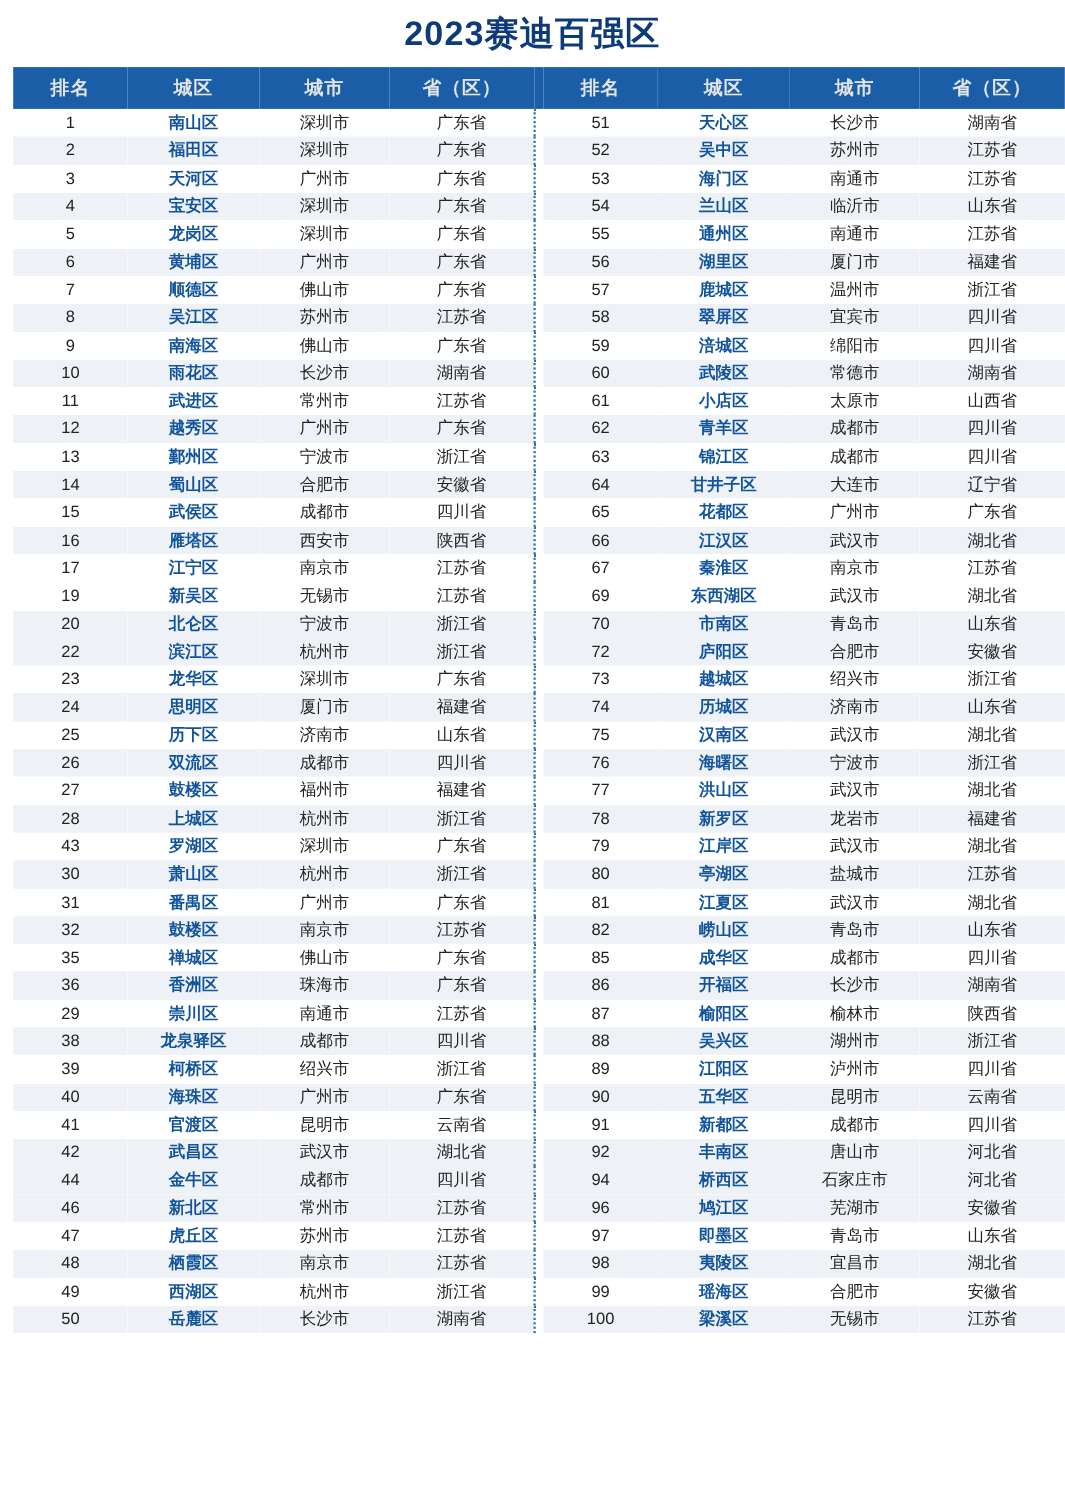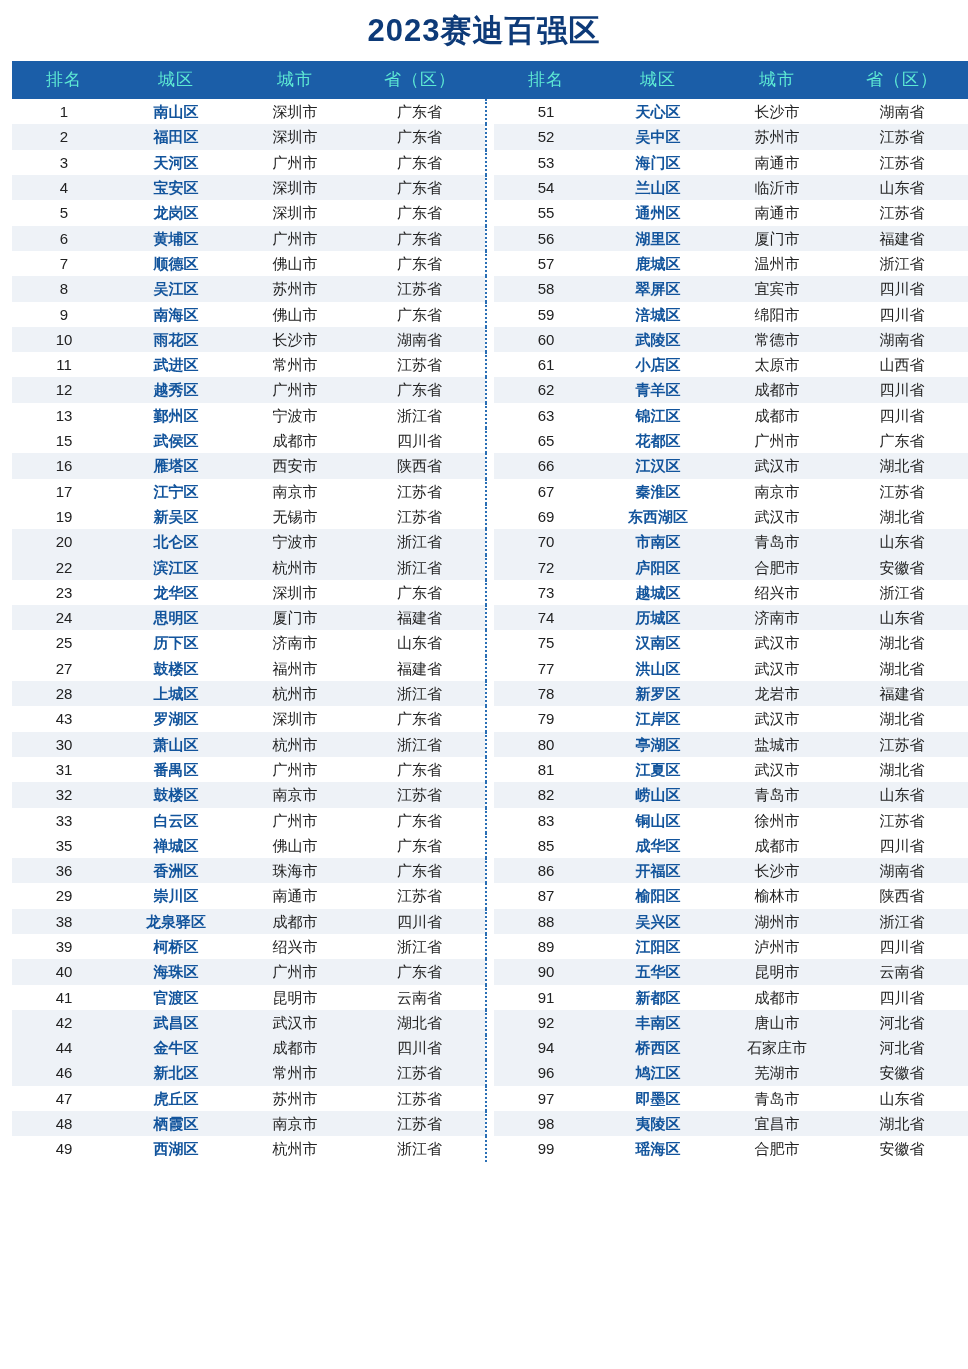--- a/index.html
+++ b/index.html
@@ -33,23 +33,23 @@
   .table-wrap {
     margin: 0 12px;
   }
   table.rank-table {
     border-collapse: collapse;
     width: 944px;
     table-layout: fixed;
   }
   table.rank-table th {
     background: #1b5ea8;
-    color: #5eead4;
+    color: #e5e5e5;
     font-size: 17px;
-    font-weight: normal;
+    font-weight: bold;
     height: 38px;
     line-height: 38px;
     text-align: center;
     padding: 0;
     letter-spacing: 1px;
   }
   table.rank-table td {
     height: 25.3px;
     text-align: center;
     font-size: 15px;
@@ -261,20 +261,31 @@
             <td class="rank">13</td>
             <td class="district">鄞州区</td>
             <td class="city">宁波市</td>
             <td class="province">浙江省</td>
             <td class="sep"></td>
             <td class="rank">63</td>
             <td class="district">锦江区</td>
             <td class="city">成都市</td>
             <td class="province">四川省</td>
           </tr>
+          <tr class="row-odd">
+            <td class="rank">14</td>
+            <td class="district">蜀山区</td>
+            <td class="city">合肥市</td>
+            <td class="province">安徽省</td>
+            <td class="sep"></td>
+            <td class="rank">64</td>
+            <td class="district">甘井子区</td>
+            <td class="city">大连市</td>
+            <td class="province">辽宁省</td>
+          </tr>
           <tr class="row-even">
             <td class="rank">15</td>
             <td class="district">武侯区</td>
             <td class="city">成都市</td>
             <td class="province">四川省</td>
             <td class="sep"></td>
             <td class="rank">65</td>
             <td class="district">花都区</td>
             <td class="city">广州市</td>
             <td class="province">广东省</td>
@@ -360,20 +371,31 @@
             <td class="rank">25</td>
             <td class="district">历下区</td>
             <td class="city">济南市</td>
             <td class="province">山东省</td>
             <td class="sep"></td>
             <td class="rank">75</td>
             <td class="district">汉南区</td>
             <td class="city">武汉市</td>
             <td class="province">湖北省</td>
           </tr>
+          <tr class="row-odd">
+            <td class="rank">26</td>
+            <td class="district">双流区</td>
+            <td class="city">成都市</td>
+            <td class="province">四川省</td>
+            <td class="sep"></td>
+            <td class="rank">76</td>
+            <td class="district">海曙区</td>
+            <td class="city">宁波市</td>
+            <td class="province">浙江省</td>
+          </tr>
           <tr class="row-even">
             <td class="rank">27</td>
             <td class="district">鼓楼区</td>
             <td class="city">福州市</td>
             <td class="province">福建省</td>
             <td class="sep"></td>
             <td class="rank">77</td>
             <td class="district">洪山区</td>
             <td class="city">武汉市</td>
             <td class="province">湖北省</td>
@@ -427,31 +449,20 @@
             <td class="district">鼓楼区</td>
             <td class="city">南京市</td>
             <td class="province">江苏省</td>
             <td class="sep"></td>
             <td class="rank">82</td>
             <td class="district">崂山区</td>
             <td class="city">青岛市</td>
             <td class="province">山东省</td>
           </tr>
           <tr class="row-even">
-            <td class="rank">33</td>
-            <td class="district">白云区</td>
-            <td class="city">广州市</td>
-            <td class="province">广东省</td>
-            <td class="sep"></td>
-            <td class="rank">83</td>
-            <td class="district">铜山区</td>
-            <td class="city">徐州市</td>
-            <td class="province">江苏省</td>
-          </tr>
-          <tr class="row-even">
             <td class="rank">35</td>
             <td class="district">禅城区</td>
             <td class="city">佛山市</td>
             <td class="province">广东省</td>
             <td class="sep"></td>
             <td class="rank">85</td>
             <td class="district">成华区</td>
             <td class="city">成都市</td>
             <td class="province">四川省</td>
           </tr>
@@ -579,17 +590,28 @@
           <tr class="row-even">
             <td class="rank">49</td>
             <td class="district">西湖区</td>
             <td class="city">杭州市</td>
             <td class="province">浙江省</td>
             <td class="sep"></td>
             <td class="rank">99</td>
             <td class="district">瑶海区</td>
             <td class="city">合肥市</td>
             <td class="province">安徽省</td>
+          </tr>
+          <tr class="row-odd">
+            <td class="rank">50</td>
+            <td class="district">岳麓区</td>
+            <td class="city">长沙市</td>
+            <td class="province">湖南省</td>
+            <td class="sep"></td>
+            <td class="rank">100</td>
+            <td class="district">梁溪区</td>
+            <td class="city">无锡市</td>
+            <td class="province">江苏省</td>
           </tr>
         </tbody>
     </table>
   </div>
 </div>
 
 </body></html>

